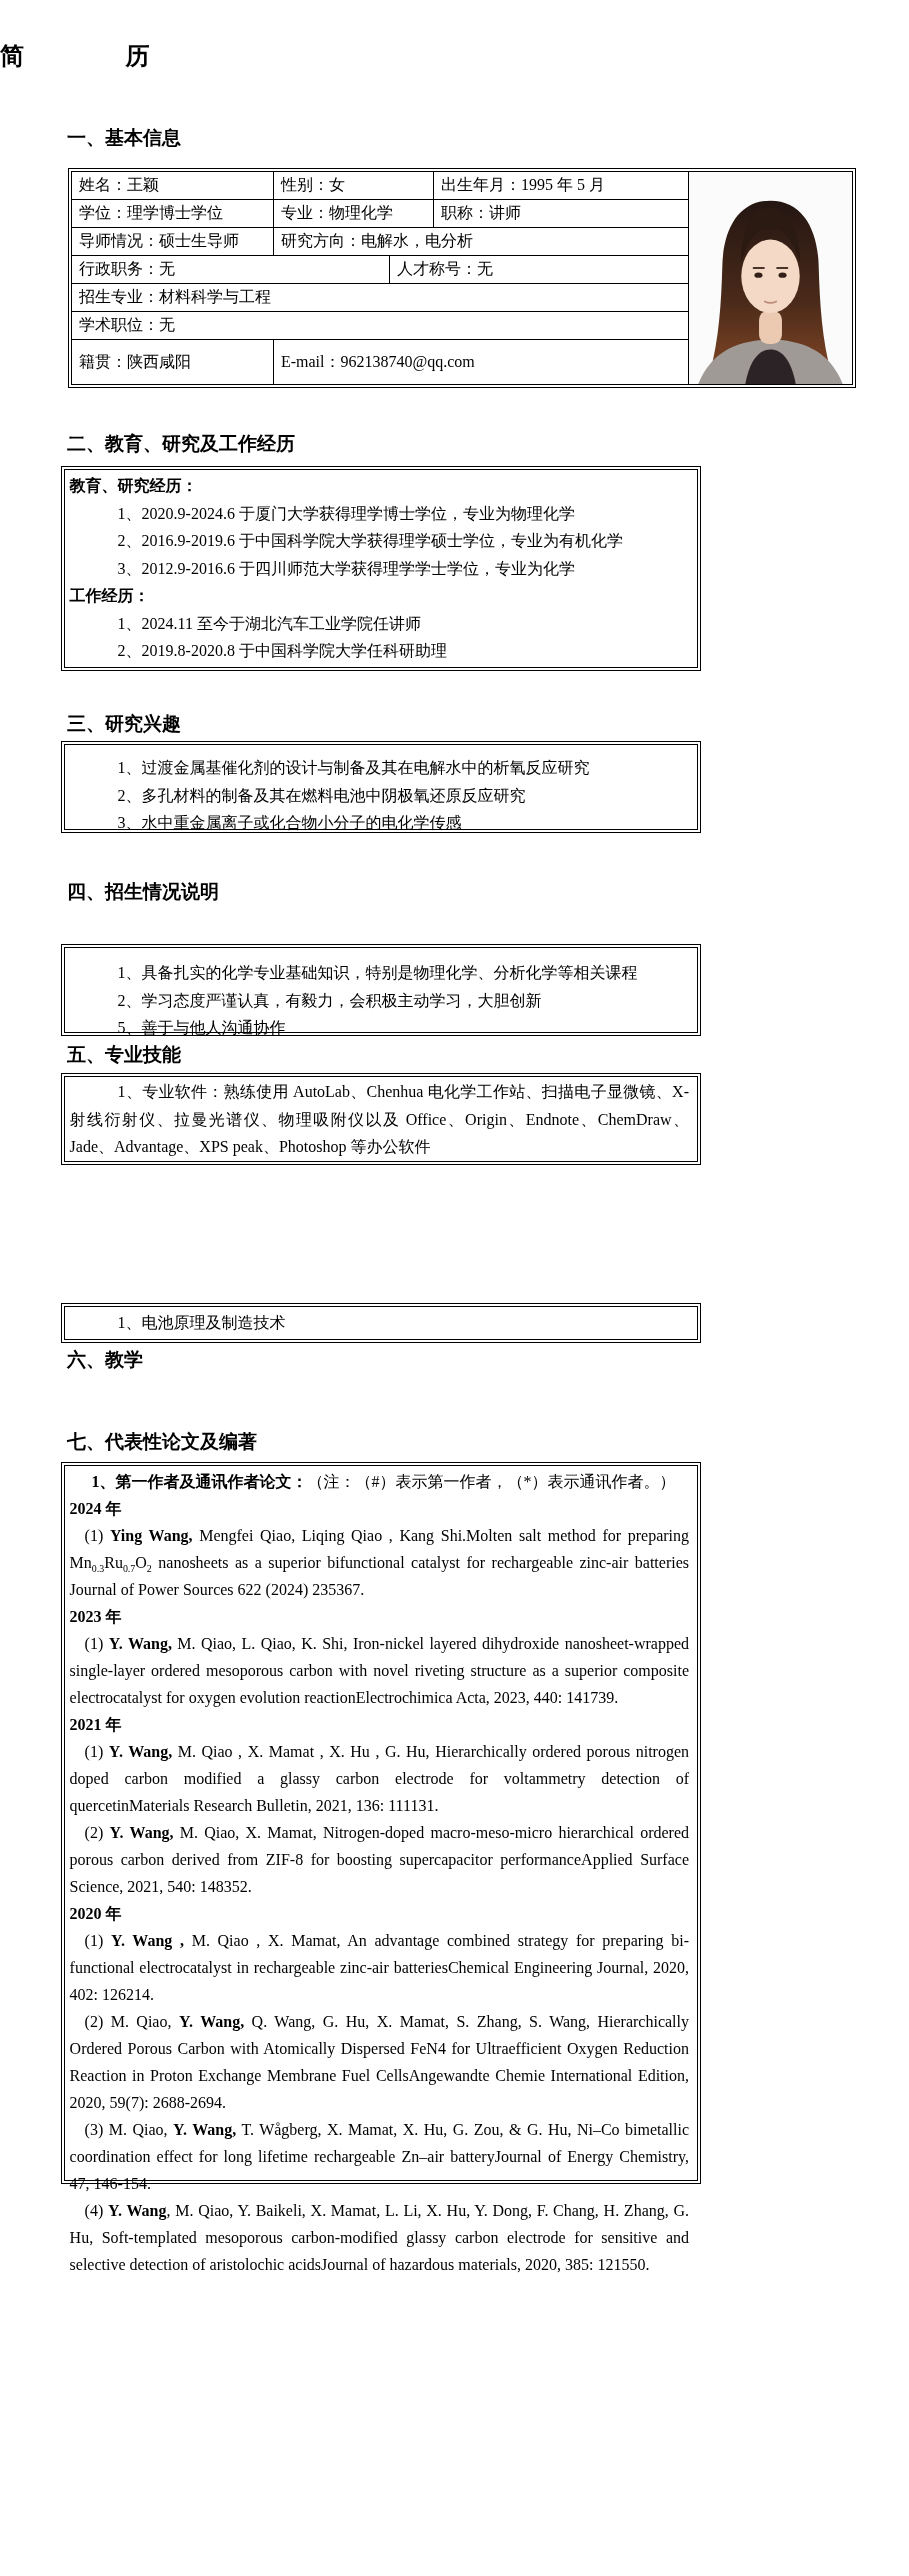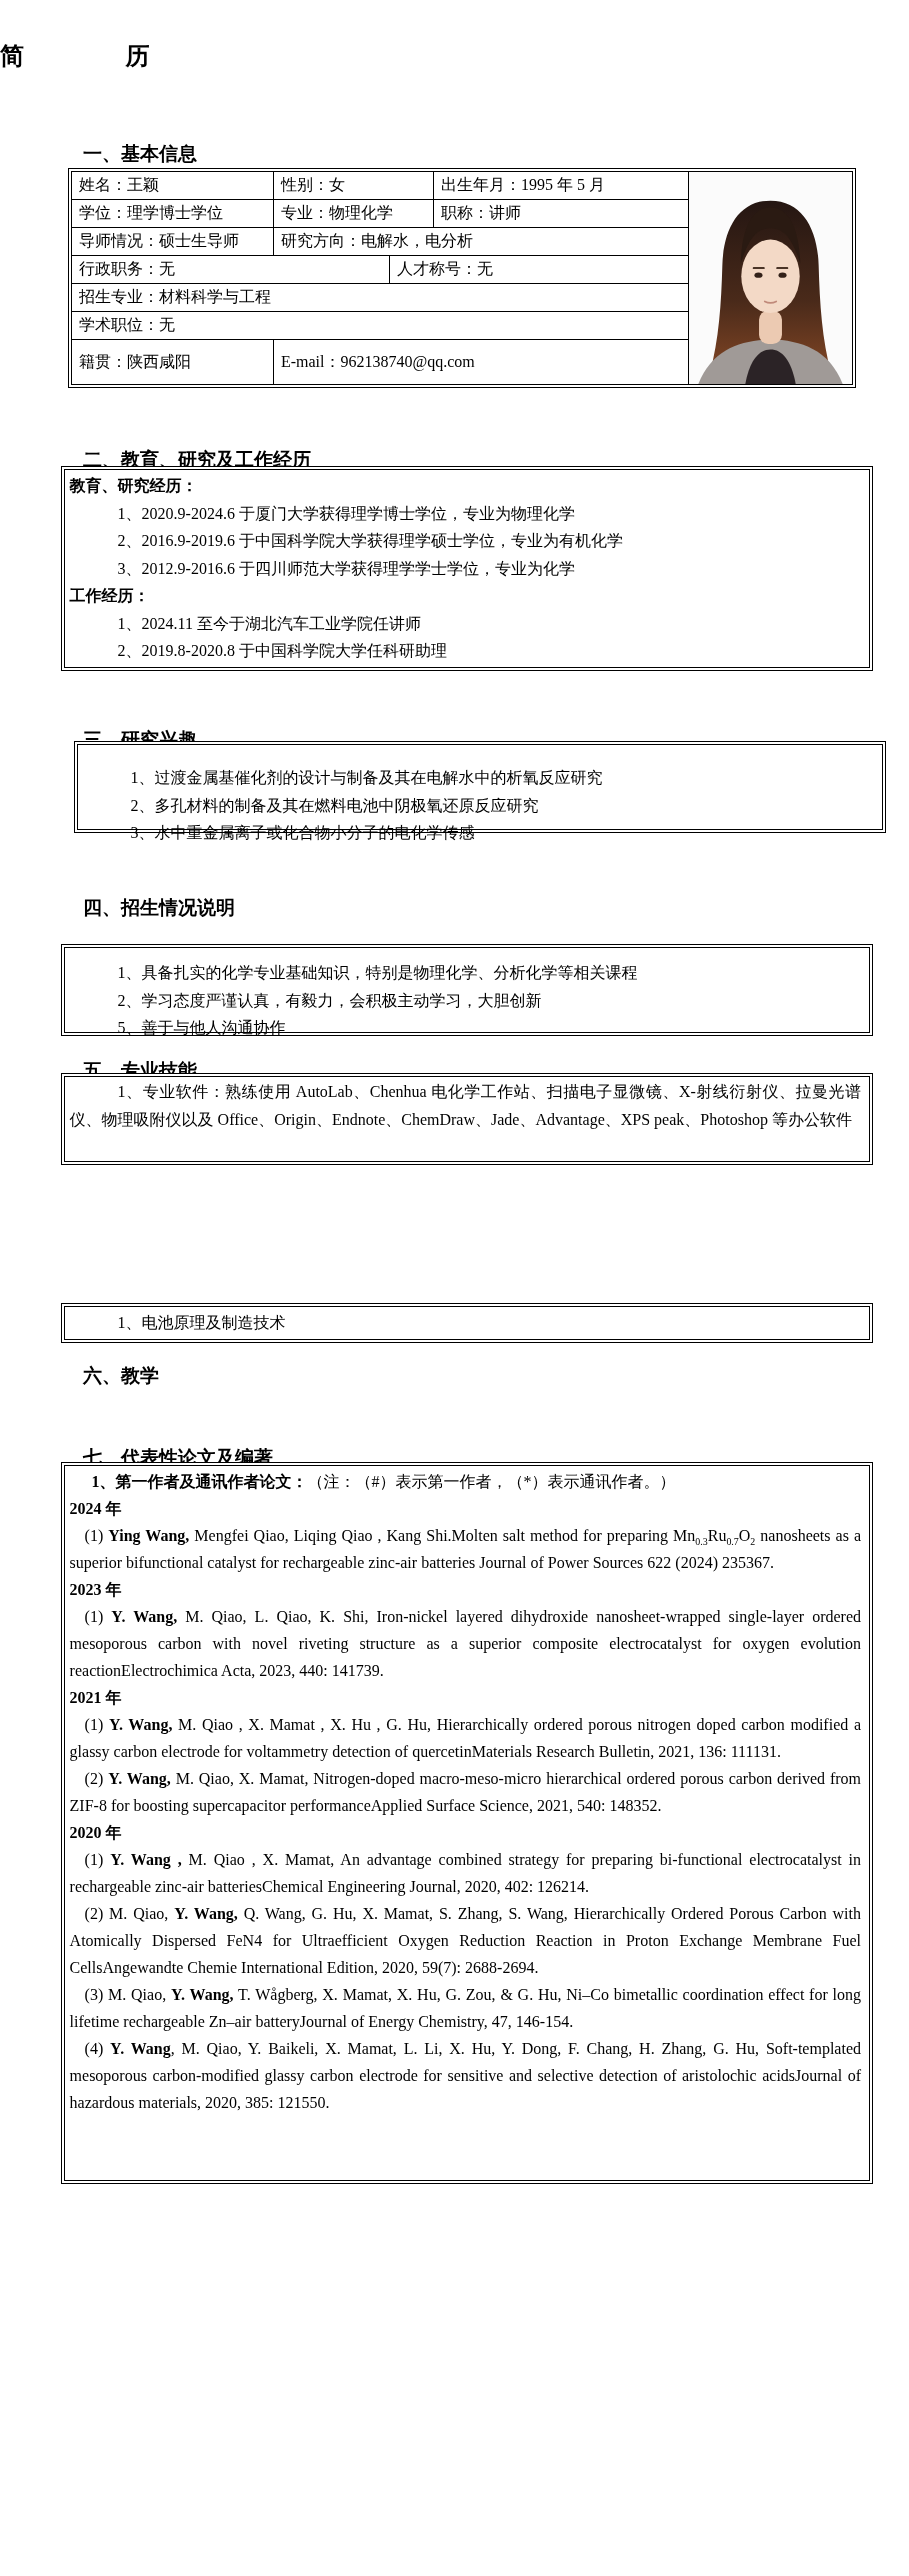--- a/index.html
+++ b/index.html
@@ -10,34 +10,34 @@
   }
   .page{position:absolute;inset:0;}
 
   .doc-title{
     position:absolute;top:40px;left:0;width:100%;
     text-align:left;font-size:24px;font-weight:bold;
     white-space:pre;letter-spacing:1.1px;
   }
 
   .sec-heading{
-    position:absolute;left:67px;margin:16px;
+    position:absolute;left:67px;margin:0;
     font-size:19px;font-weight:bold;line-height:1.2;white-space:nowrap;
   }
   .h-basic{top:127px;} .h-exp{top:433px;} .h-int{top:713px;}
   .h-adm{top:881px;} .h-skill{top:1044px;} .h-teach{top:1349px;} .h-pub{top:1431px;}
 
   .box{
-    position:absolute;left:61px;width:812px;box-sizing:border-box;
+    position:absolute;left:61px;width:640px;box-sizing:border-box;
     border:4px double #000;background:#fff;
     font-size:16px;line-height:27.5px;padding:2.3px 8px 2.3px 4.6px;
   }
   .box p{margin:0;}
   .box-exp{top:466px;height:205px;}
-  .box-int{top:741px;height:92px;padding-top:19px;margin-left:13px;}
+  .box-int{top:741px;height:92px;padding-top:9px;}
   .box-adm{top:944px;height:92px;padding-top:11px;}
   .box-skill{top:1073px;height:92px;padding-top:1.1px;}
   .box-teach{top:1303px;height:40px;}
   .box-pub{top:1462px;height:722px;line-height:27px;}
 
   .label{font-weight:bold;}
   .item{text-indent:48px;}
   .just{text-align:justify;}
   .pub-intro{text-indent:22px;}
   .pub-item{text-indent:15px;text-align:justify;}

